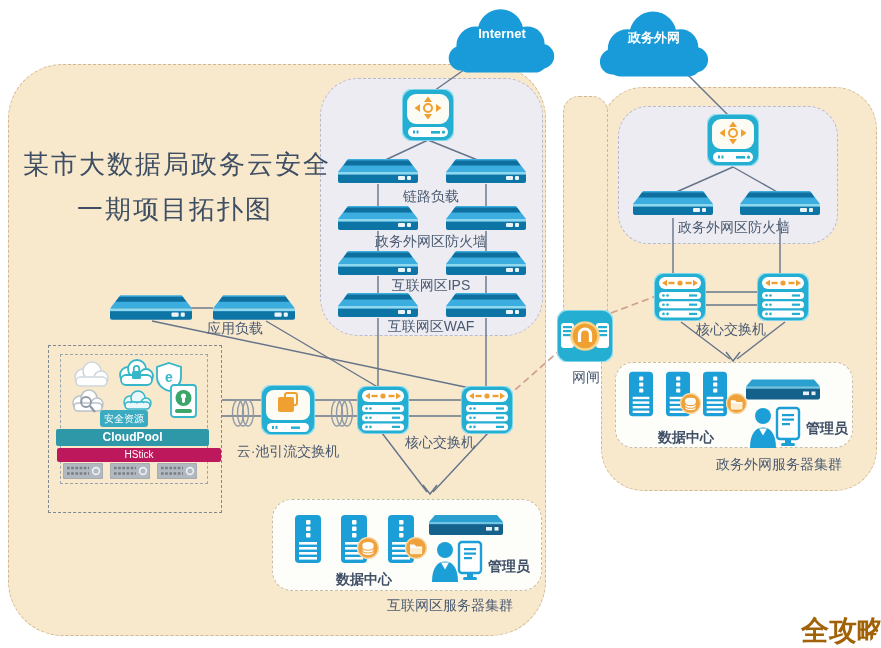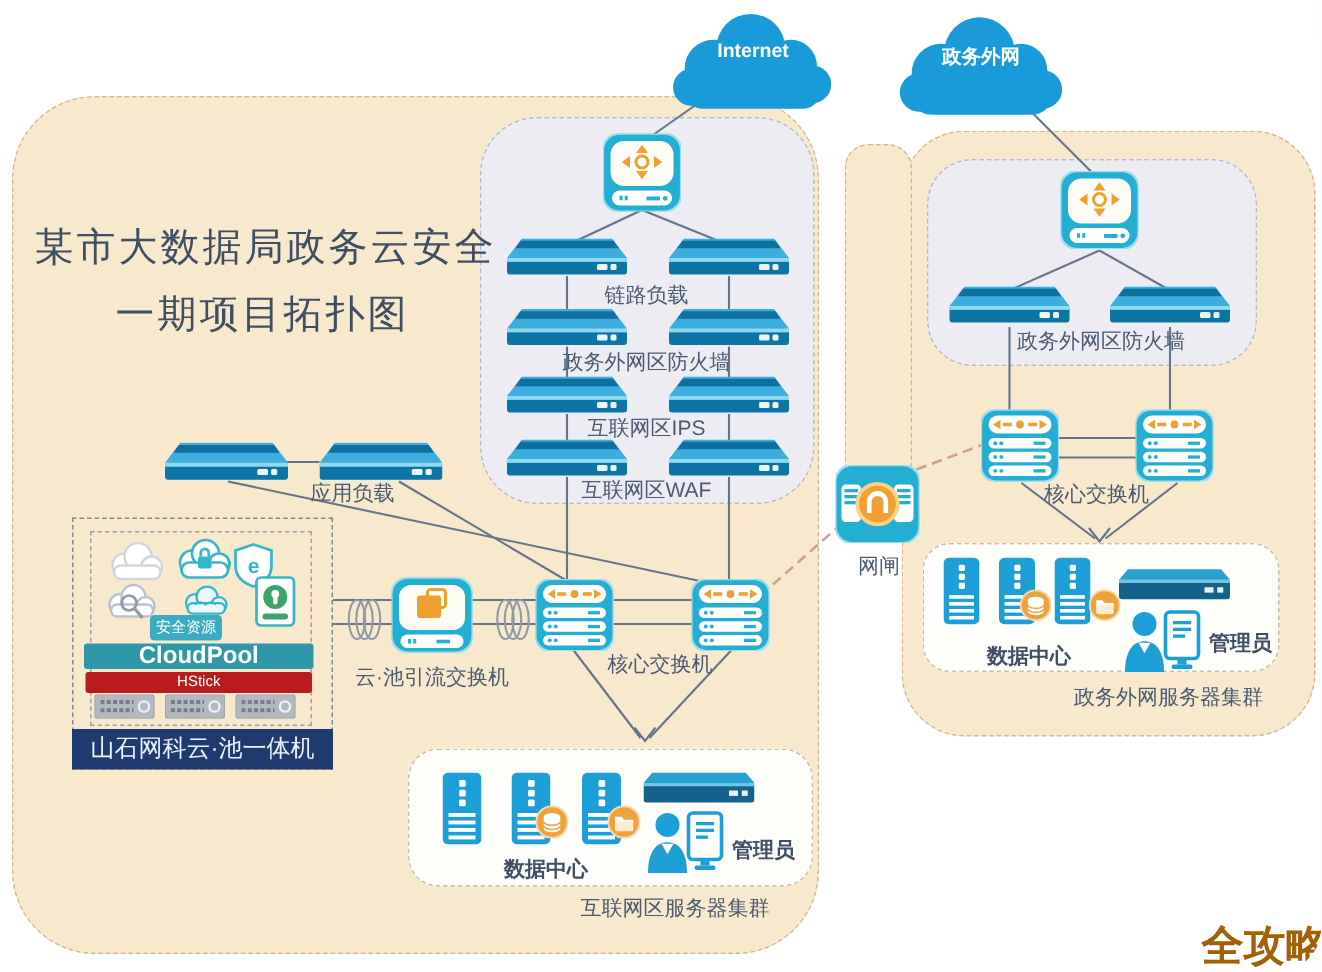--- a/index.html
+++ b/index.html
@@ -315,32 +315,31 @@
     <path d="M10,13 q4,-3 7,0 q4,-3 7,0" fill="none" stroke="#35b6c9" stroke-width="1.2"></path>
   </svg>
   <svg class="dev" style="left:170px;top:384px" width="27" height="34" viewBox="0 0 27 34">
     <rect x="1" y="1" width="25" height="32" rx="3" fill="#fff" stroke="#35b6c9" stroke-width="1.8"></rect>
     <circle cx="13.5" cy="14" r="8" fill="#3aa66a"></circle>
     <circle cx="13.5" cy="12" r="2.6" fill="#fff"></circle>
     <rect x="12" y="13" width="3" height="6" rx="1.4" fill="#fff"></rect>
     <rect x="5" y="25" width="17" height="4" rx="2" fill="#3aa66a"></rect>
   </svg>
   <div class="bar" style="left:100px;top:410px;width:48px;height:17px;background:#3aabc0;border-radius:3px;font-size:10px;line-height:17px;">安全资源池</div>
-  <div class="bar" style="left:56px;top:429px;width:153px;height:17px;background:#2e98a8;border-radius:2px;font-size:16px;font-weight:bold;line-height:17px;">CloudPool</div>
-  <div class="bar" style="left:57px;top:448px;width:151px;height:14px;background:#b91c1c;border-radius:2px;font-size:10px;line-height:14px;">HStick</div>
+  <div class="bar" style="left:56px;top:429px;width:153px;height:17px;background:#2e98a8;border-radius:2px;font-size:12px;font-weight:bold;line-height:17px;">CloudPool</div>
+  <div class="bar" style="left:57px;top:448px;width:164px;height:14px;background:#be185d;border-radius:2px;font-size:10px;line-height:14px;">HStick</div>
   <svg class="dev" style="left:63px;top:463px" width="40" height="16">
       <use href="#sym-minirack"></use>
     </svg>
   <svg class="dev" style="left:110px;top:463px" width="40" height="16">
       <use href="#sym-minirack"></use>
     </svg>
   <svg class="dev" style="left:157px;top:463px" width="40" height="16">
       <use href="#sym-minirack"></use>
     </svg>
-  <div class="bar" style="left:48px;top:486px;width:174px;height:27px;background:#1e3a6e;color:#e9f2ff;font-size:16px;line-height:27px;">山石网科云·池一体机</div>
 
   <svg class="dev" style="left:231px;top:397px" width="24" height="32">
       <use href="#sym-coil"></use>
     </svg>
   <svg class="dev" style="left:330px;top:397px" width="24" height="32">
       <use href="#sym-coil"></use>
     </svg>
   <svg class="dev" style="left:261px;top:385px" width="54" height="50">
       <use href="#sym-diversion"></use>
     </svg>

